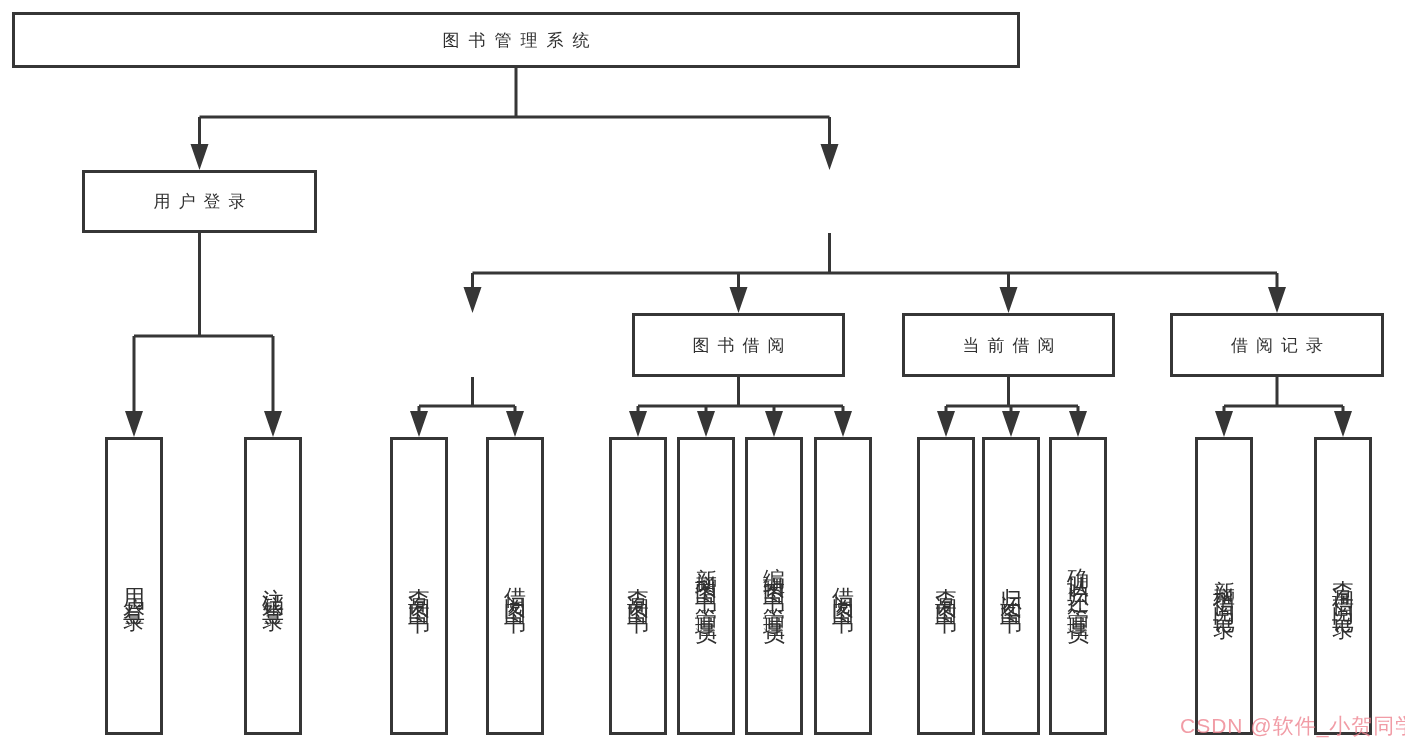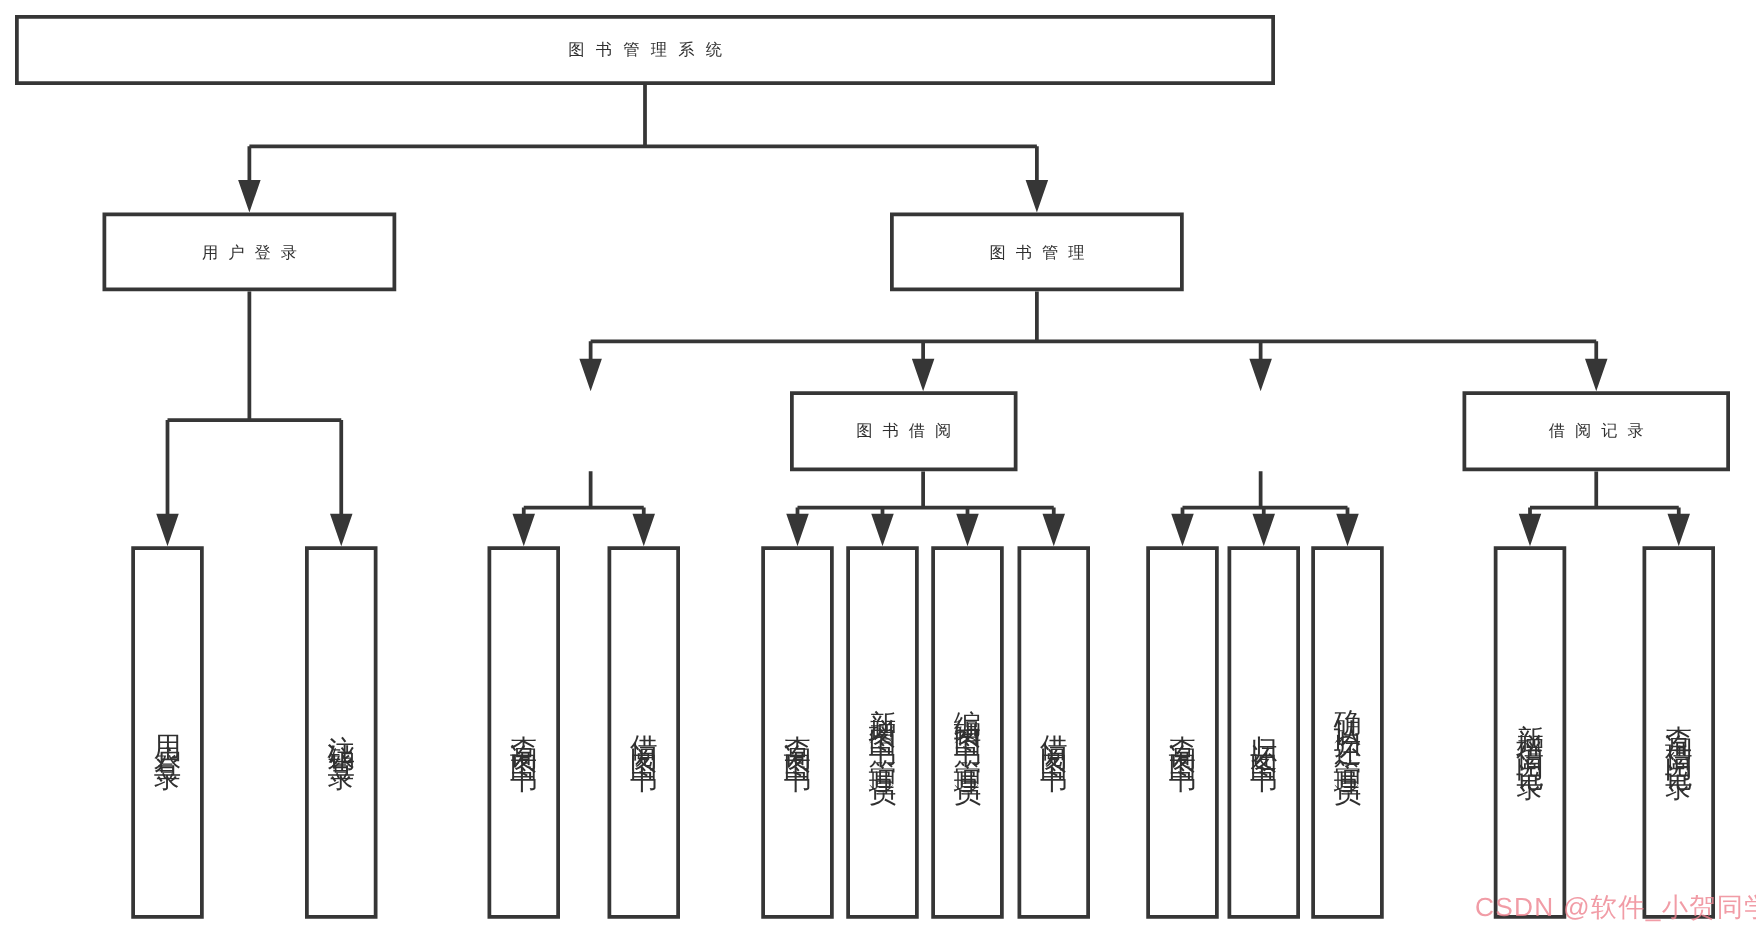--- a/index.html
+++ b/index.html
@@ -17,21 +17,21 @@
     border:3px solid #363636;
     background:#ffffff;
     color:#303030;
     display:flex;
     align-items:center;
     justify-content:center;
     z-index:1;
     text-align:center;
   }
   .node.h {
-    font-size:13px;
+    font-size:17px;
     letter-spacing:8px;
     text-indent:8px;
     white-space:nowrap;
     text-align:right;
   }
   .node.root { letter-spacing:9px; text-indent:9px; }
   .node.v {
     writing-mode:vertical-rl;
     text-orientation:mixed;
     font-size:22px;
@@ -105,23 +105,23 @@
              M937 411 L955 411 L946 437 Z
              M1002 411 L1020 411 L1011 437 Z
              M1069 411 L1087 411 L1078 437 Z
              M1215 411 L1233 411 L1224 437 Z
              M1334 411 L1352 411 L1343 437 Z"></path>
   </svg>
 
   <div class="node h root" style="left:12px; top:12px; width:1008px; height:56px;">图书管理系统</div>
 
   <div class="node h" style="left:82px; top:170px; width:235px; height:63px;">用户登录</div>
-  <div class="node h" style="left:712px; top:170px; width:235px; height:63px;">图书管理</div>
 
-  <div class="node h" style="left:632px; top:313px; width:182px; height:64px;">图书借阅</div>
+  <div class="node h" style="left:632px; top:313px; width:213px; height:64px;">图书借阅</div>
+  <div class="node h" style="left:902px; top:313px; width:213px; height:64px;">当前借阅</div>
   <div class="node h" style="left:1170px; top:313px; width:214px; height:64px;">借阅记录</div>
 
   <div class="node v" style="left:105px; top:437px; width:58px; height:298px;">用户登录</div>
   <div class="node v" style="left:244px; top:437px; width:58px; height:298px;">注销登录</div>
 
   <div class="node v" style="left:390px; top:437px; width:58px; height:298px;">查询图书</div>
   <div class="node v" style="left:486px; top:437px; width:58px; height:298px;">借阅图书</div>
 
   <div class="node v" style="left:609px; top:437px; width:58px; height:298px;">查询图书</div>
   <div class="node v" style="left:677px; top:437px; width:58px; height:298px;">新增图书（管理员）</div>

